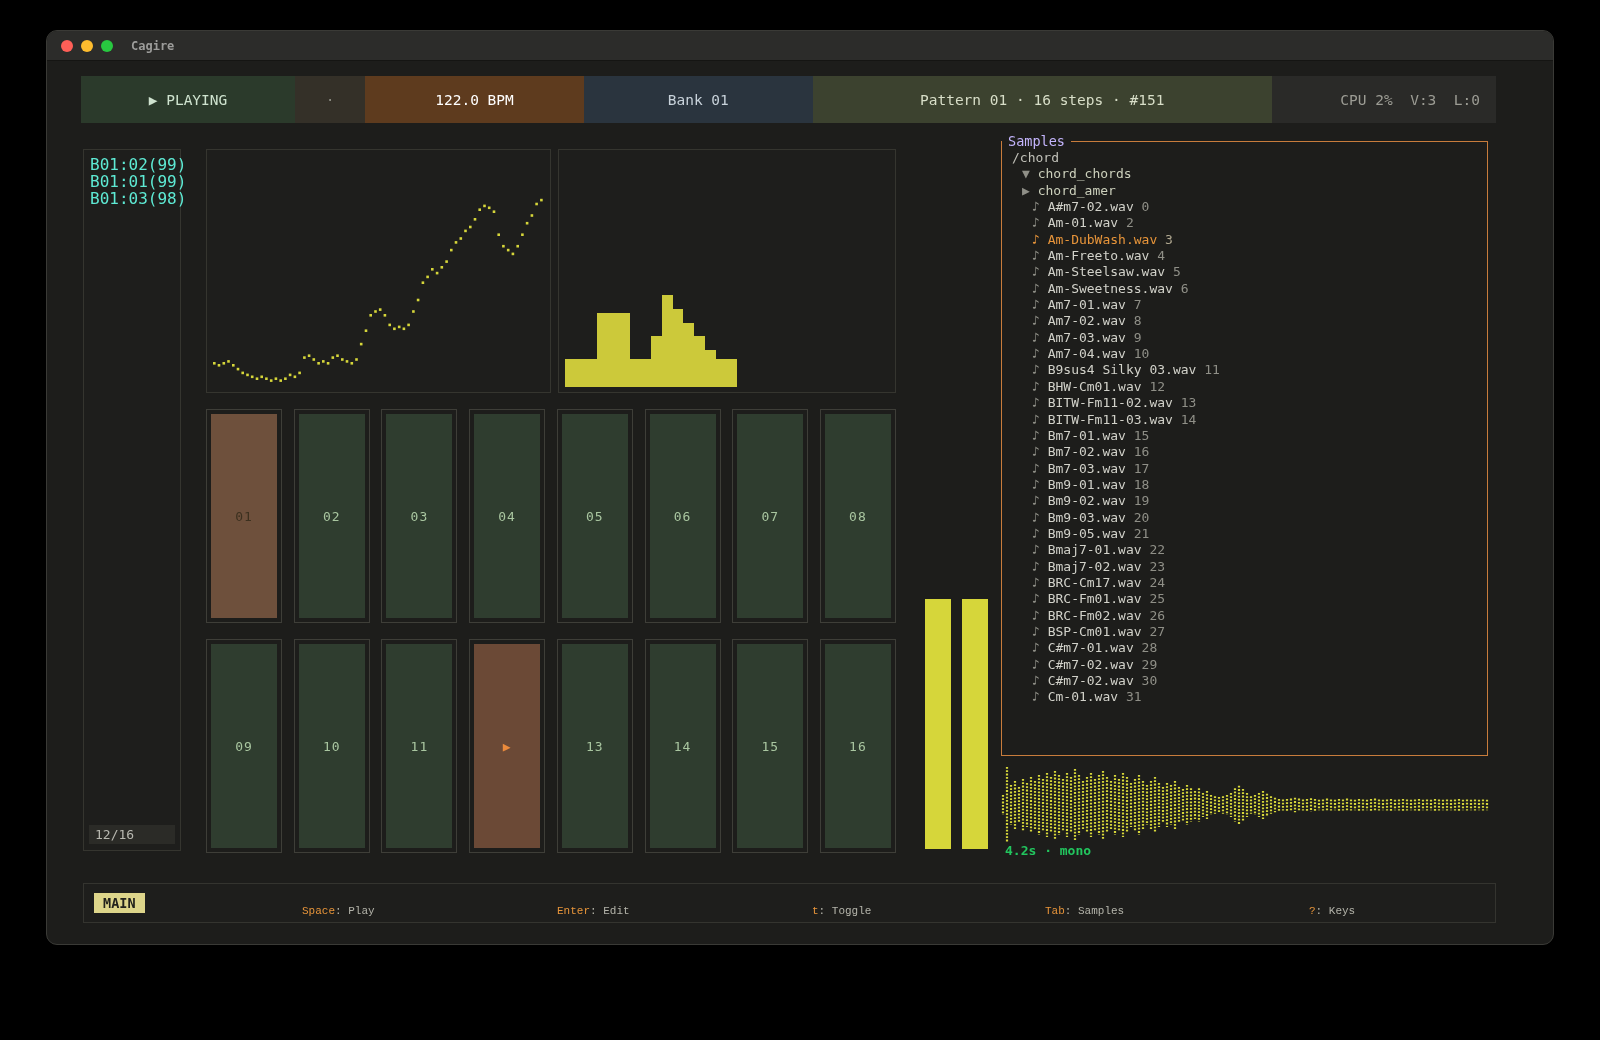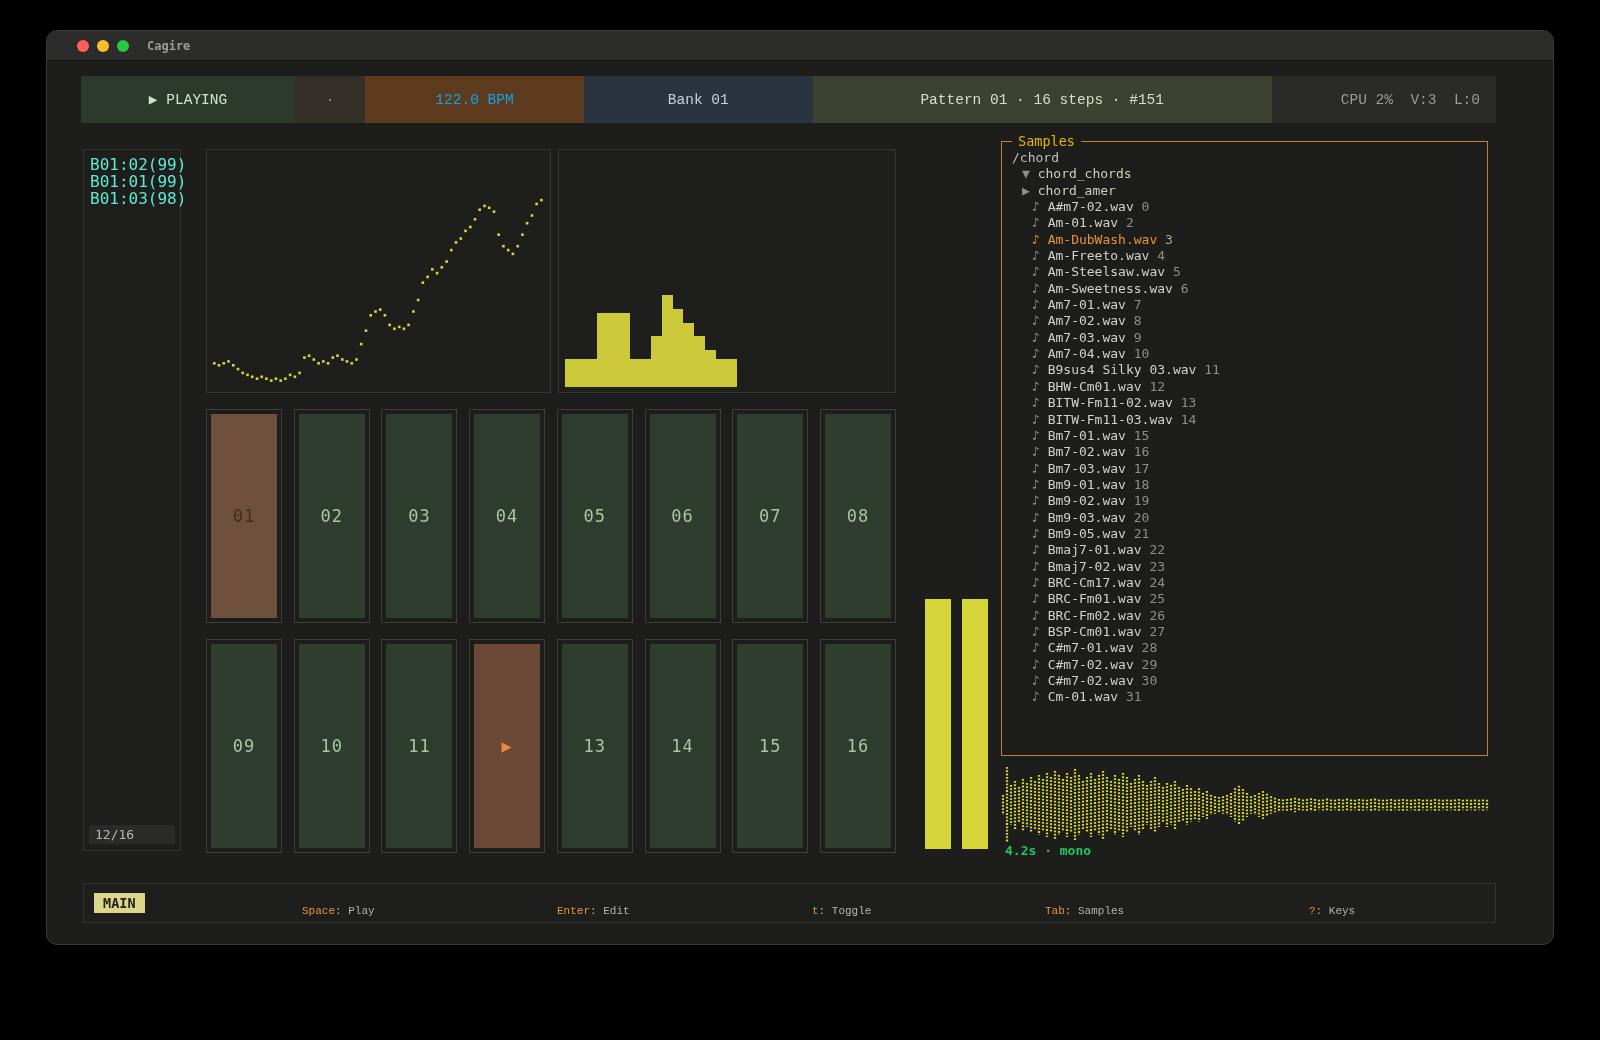--- a/index.html
+++ b/index.html
@@ -4,32 +4,32 @@
 <style>
   * { box-sizing: border-box; margin: 0; padding: 0; }
   html, body { width: 1600px; height: 1040px; background: #000; overflow: hidden;
     font-family: "DejaVu Sans Mono", monospace; }
 
   .window { position: absolute; left: 46px; top: 30px; width: 1508px; height: 915px;
     background: #1d1d1b; border: 1px solid #3a3a36; border-radius: 11px;
     box-shadow: 0 24px 70px rgba(0,0,0,.8); overflow: hidden; }
 
   .titlebar { height: 30px; background: #2c2c2a; border-bottom: 1px solid #151513;
-    display: flex; align-items: center; padding-left: 30px; }
+    display: flex; align-items: center; padding-left: 14px; }
   .light { width: 12px; height: 12px; border-radius: 50%; margin-right: 8px; }
   .light.red { background: #ff5f57; } .light.yellow { background: #febc2e; }
   .light.green { background: #28c840; }
   .win-title { color: #9c9c9a; font-size: 12px; font-weight: bold; margin-left: 10px; }
 
   .statusbar { position: absolute; left: 34px; top: 45px; width: 1415px; height: 47px;
     display: flex; font-size: 14.5px; }
-  .seg { display: flex; align-items: center; justify-content: center; white-space: pre; font-family: Liberation Mono, monospace; }
+  .seg { display: flex; align-items: center; justify-content: center; white-space: pre; }
   .seg-playing { width: 220px; background: #2b3a2b; color: #cfe3cf; }
   .seg-dot     { width: 72px;  background: #343028; color: #8a8a80; }
-  .seg-bpm     { width: 225px; background: #5e3b1e; color: #0ea5e9; }
+  .seg-bpm     { width: 225px; background: #5e3b1e; color: #ffffff; }
   .seg-bank    { width: 235px; background: #2a343e; color: #c8d2da; }
   .seg-pattern { width: 472px; background: #3c422f; color: #d8dec8; }
   .seg-cpu     { width: 230px; background: #2a2a28; color: #9c9c94; justify-content: flex-end; padding-right: 16px; }
 
   .notes-panel { position: absolute; left: 36px; top: 118px; width: 98px; height: 702px;
     border: 1px solid #35352f; background: #1e1e1c; padding: 6px 6px; }
   .note-item { color: #5eead4; font-size: 16px; line-height: 17px; white-space: pre; }
   .counter { position: absolute; left: 5px; right: 5px; bottom: 6px; background: #2b2b27;
     color: #b8b8b0; font-size: 13px; padding: 2px 6px; }
 
@@ -38,32 +38,32 @@
   .chart2 { left: 511px; top: 118px; width: 338px; height: 244px; }
   #hist-bars { position: absolute; left: 6px; bottom: 5px; width: 172px; height: 92px;
     display: flex; align-items: flex-end; }
   #hist-bars > div { flex: 1; background: #ccc93a; }
 
   #pad-grid { position: absolute; left: 159px; top: 378px; width: 690px;
     display: grid; grid-template-columns: repeat(8, 76px); grid-auto-rows: 214px;
     justify-content: space-between; row-gap: 16px; }
   .pad { border: 1px solid #3e3e38; background: #1d1d1b; padding: 4px; display: flex; cursor: pointer; }
   .pad-inner { flex: 1; display: flex; align-items: center; justify-content: center;
-    font-size: 17px; letter-spacing: 1px; }
+    font-size: 13px; letter-spacing: 1px; }
   .pad.s-default .pad-inner { background: #2f3d2f; color: #a9c6a0; }
   .pad.s-selected .pad-inner { background: #6e503c; color: #3c301f; }
   .pad.s-playing .pad-inner { background: #6b4936; color: #ea8a3c; }
 
   #meters { position: absolute; left: 878px; top: 118px; width: 64px; height: 700px; }
   .meter-bar { position: absolute; bottom: 0; width: 26px; background: #d6d63a; }
 
   .samples-panel { position: absolute; left: 954px; top: 110px; width: 487px; height: 615px;
     border: 1px solid #c87c3c; background: #1d1d1b; padding: 8px 10px 0 10px; }
-  .samples-legend { position: absolute; top: -9px; left: 10px; background: #1d1d1b;
-    padding: 0 6px; color: #eab308; font-size: 13.5px; }
+  .samples-legend { position: absolute; top: -9px; left: 0; background: #1d1d1b;
+    padding: 0 6px; color: #c4b5fd; font-size: 13.5px; }
   .s-row { font-size: 13px; line-height: 16.35px; white-space: pre; color: #d2d2ca; cursor: pointer; }
   .s-row .glyph { color: #8f8f87; display: inline-block; }
   .s-row.k-path { color: #c0c0b8; }
   .s-row.k-folder { padding-left: 10px; color: #ccd0bc; }
   .s-row.k-file { padding-left: 20px; }
   .s-row .idx { color: #8f8f87; }
   .s-row.selected, .s-row.selected .glyph { color: #e8953a; }
   .s-row.selected .idx { color: #b0a890; }
 
   .waveform { position: absolute; left: 954px; top: 732px; width: 490px; height: 84px; }

